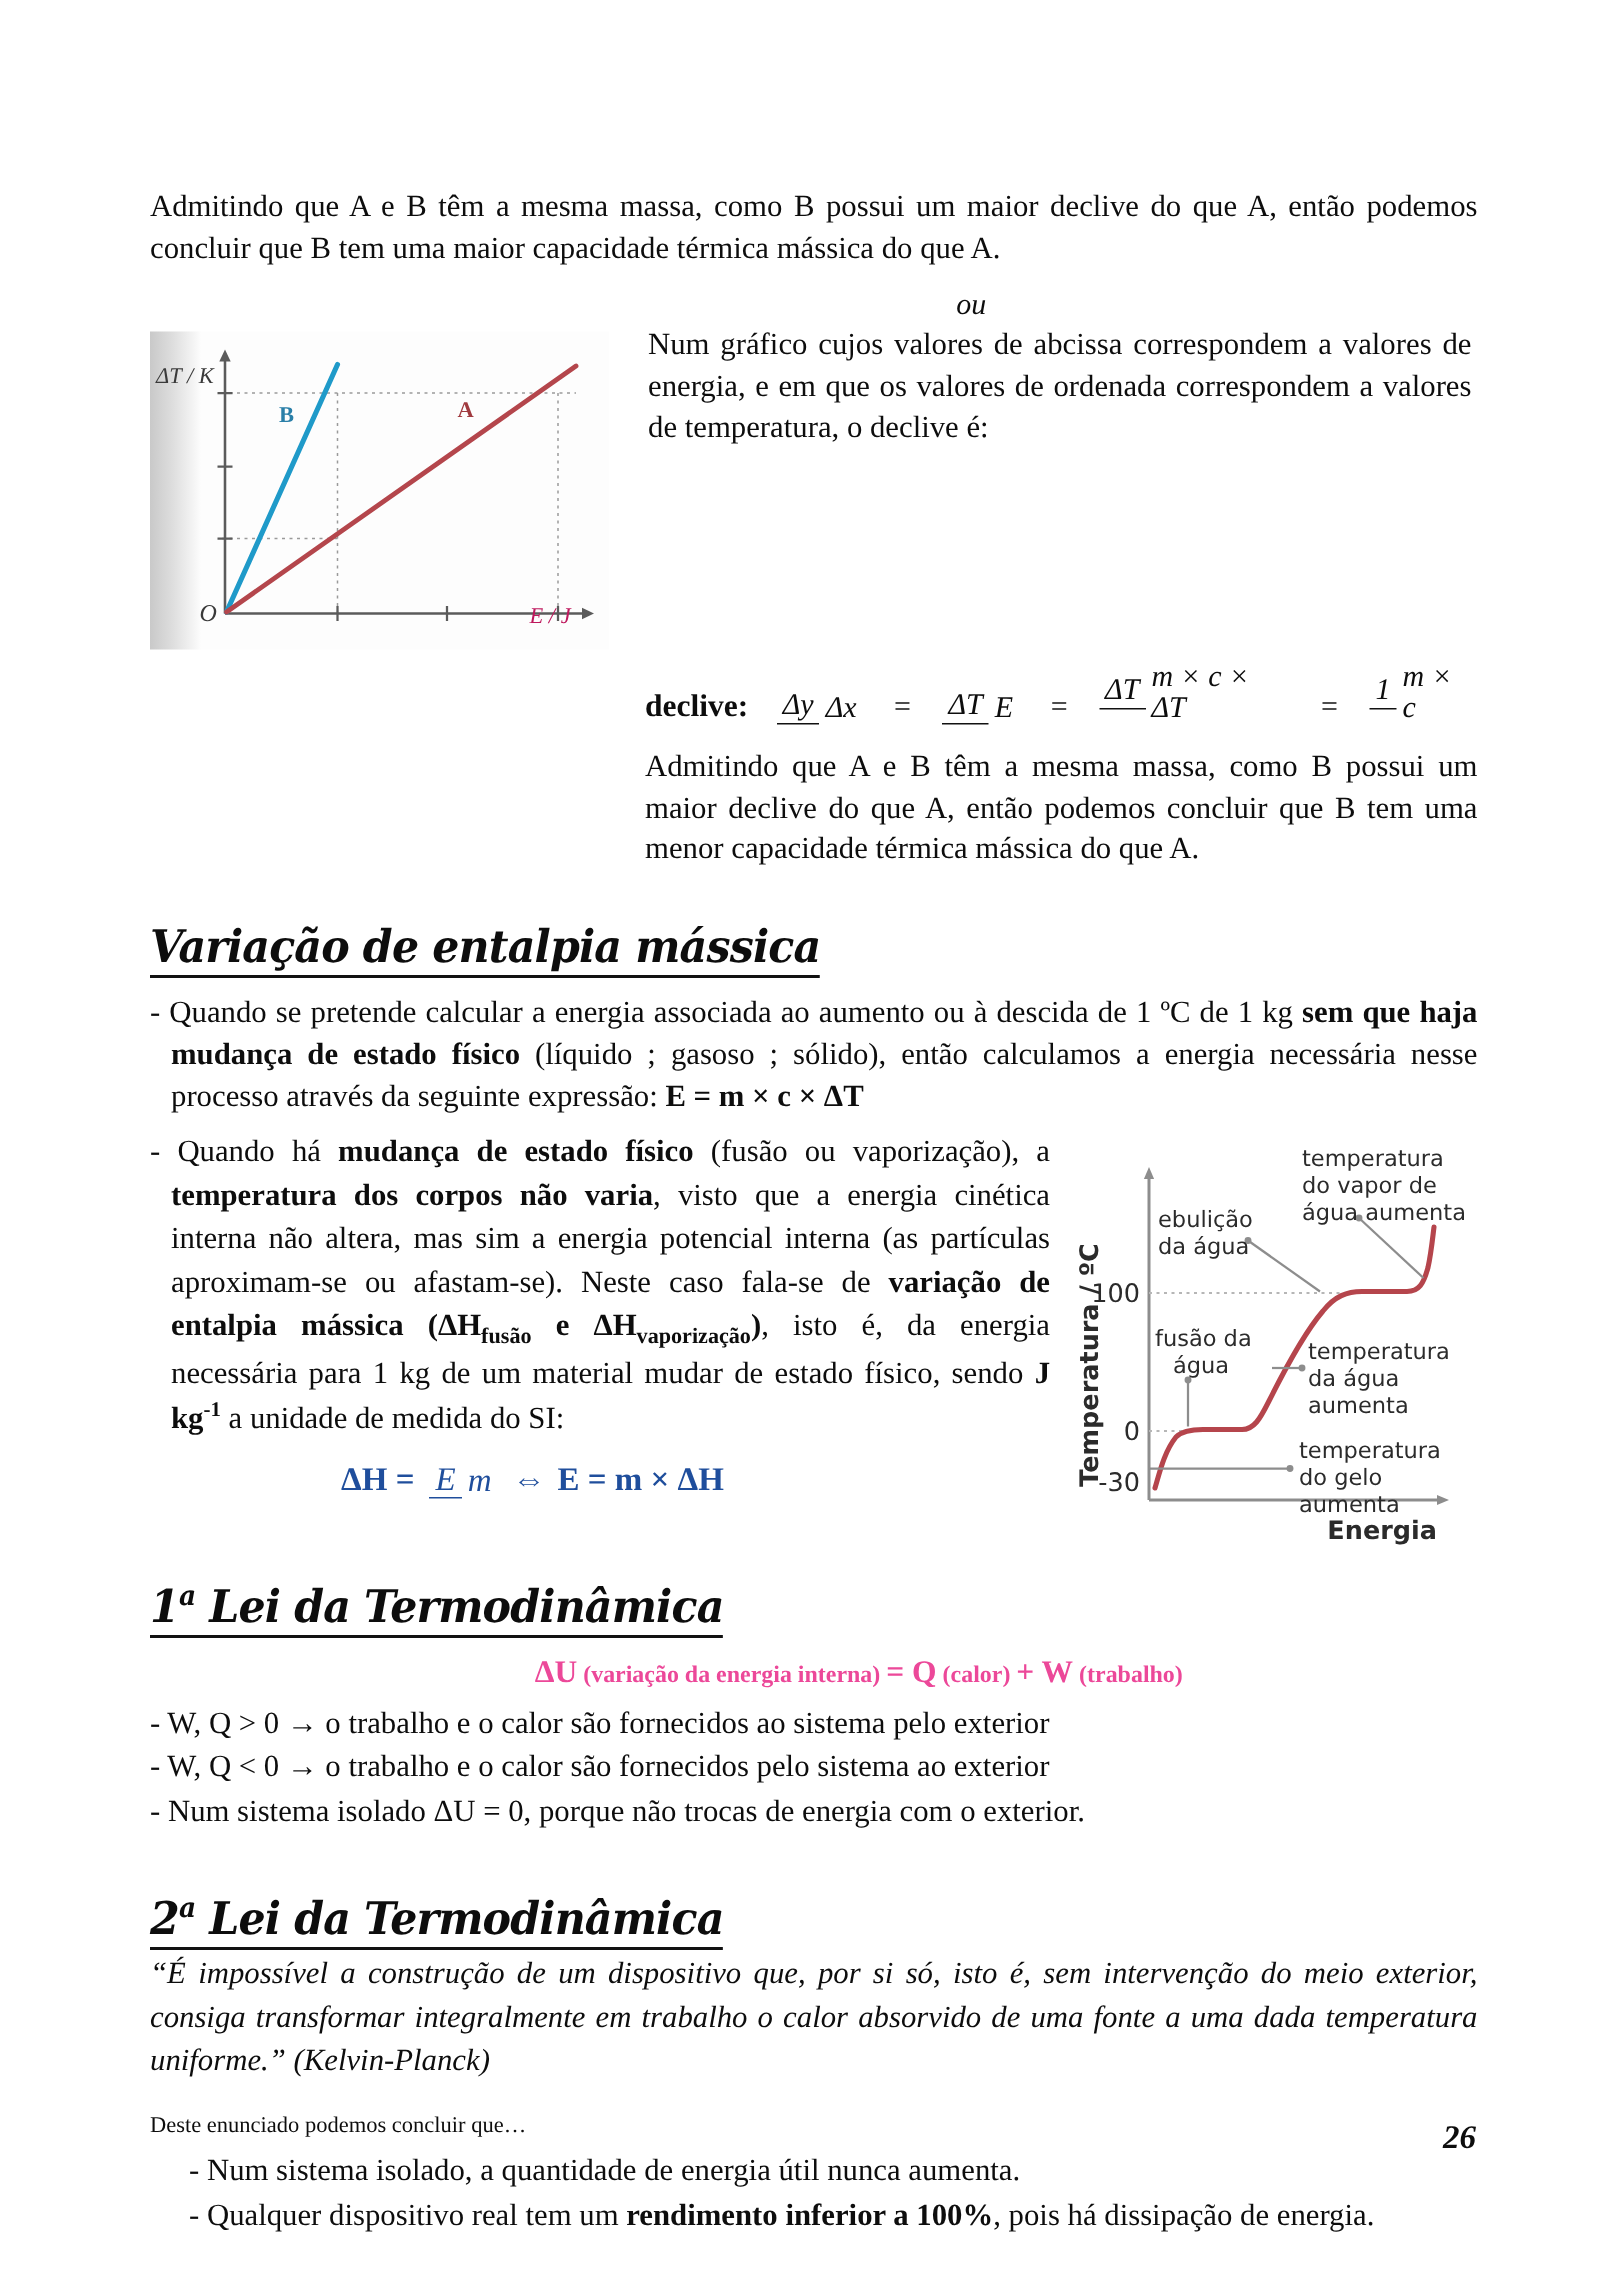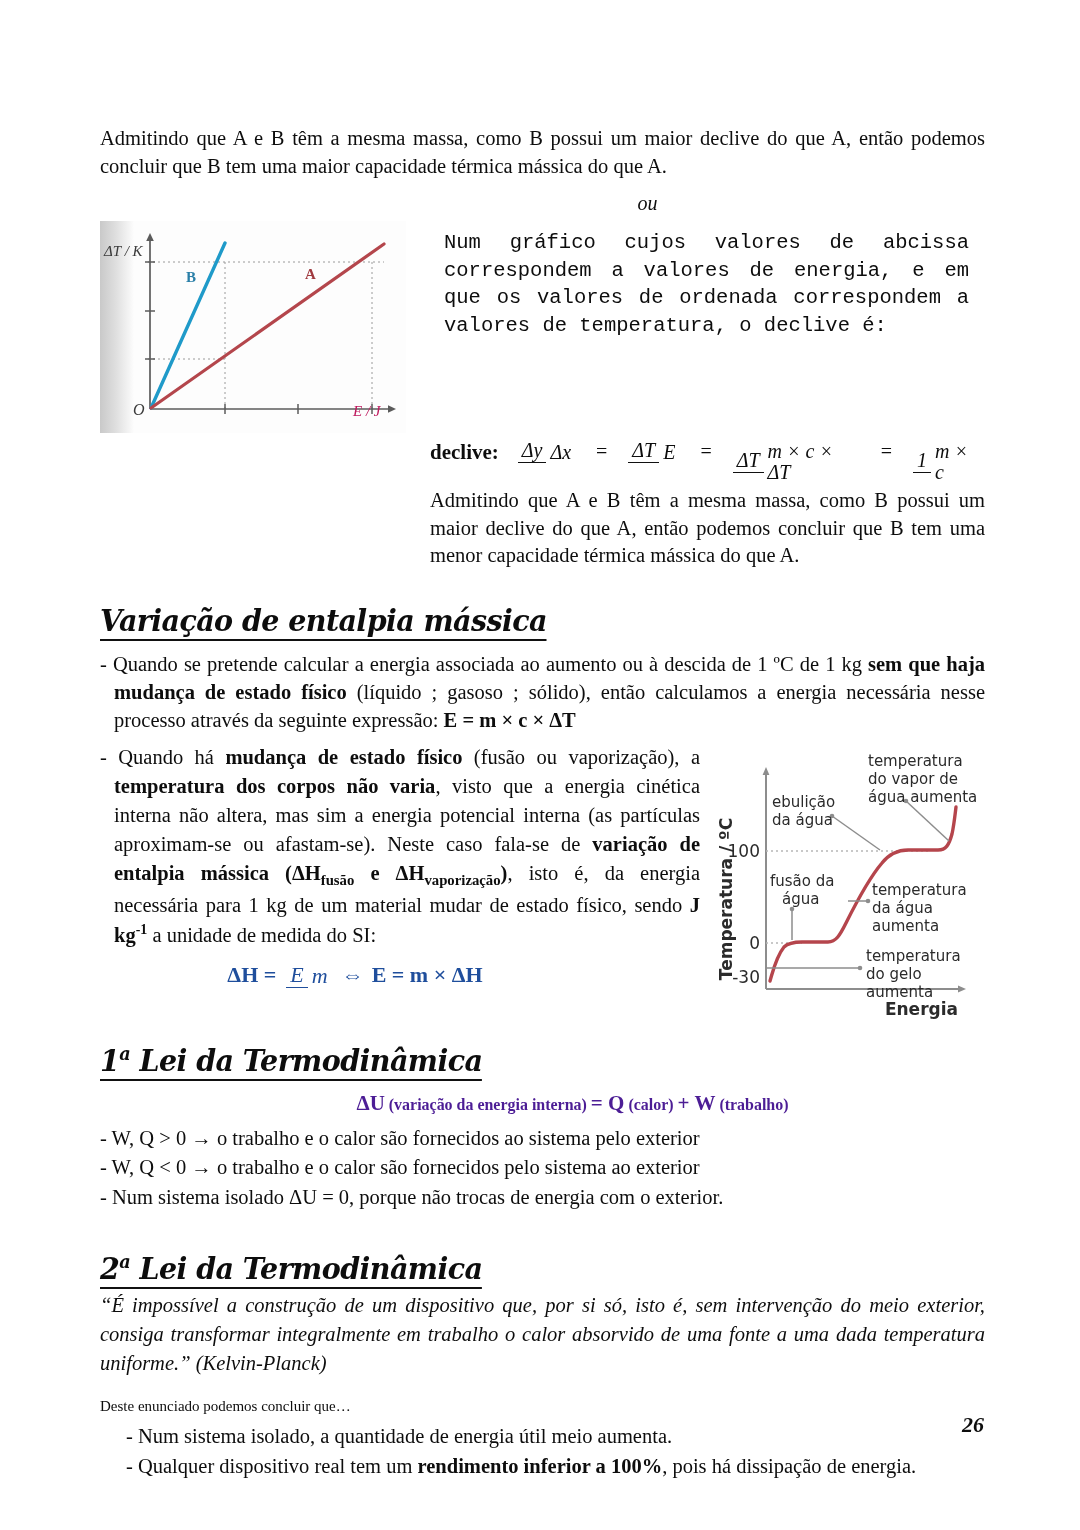--- a/index.html
+++ b/index.html
@@ -60,23 +60,22 @@
     flex: 0 0 318px;
     padding-top: 8px;
   }
   .colright {
     flex: 1 1 auto;
     padding-left: 10px;
   }
   .colright p {
     font-size: 20.5px;
     line-height: 1.34;
-    margin: 16px;
-    text-align: justify;
-    font-family: Liberation Mono, monospace;
+    margin: 4px;
+    text-align: justify;
   }
 
   
   .chartAB {
     position: relative;
     width: 306px;
     height: 212px;
     background: #fdfdfd;
   }
   .chartAB .scanshade {
@@ -112,24 +111,24 @@
     position: absolute;
     left: 33px; top: 180px;
     font-style: italic;
     font-size: 16px;
     color: #3a3a3a;
   }
 
   
   .declive-row {
     display: flex;
-    align-items: flex-start;
+    align-items: flex-end;
     justify-content: center;
     gap: 17px;
-    margin: 7px 0 4px 0;
+    margin: 7px 0 15px 0;
     font-size: 20px;
   }
   .declive-label { font-weight: bold; font-size: 21px; }
   .frac {
     display: inline-flex;
     flex-direction: row;
     align-items: center;
     vertical-align: middle;
     font-style: italic;
     line-height: 1.05;
@@ -200,21 +199,21 @@
   }
   .dH-formula .frac { font-style: italic; font-weight: normal; }
   .dH-formula .frac .num { border-bottom: 1.6px solid #1f4e9c; }
 
   
   .heatcurve { position: relative; width: 290px; height: 272px; }
   .heatcurve svg { position: absolute; left: 0; top: 0; }
 
   
   .lei1-formula {
-    color: #4c1d95;
+    color: #ec4899;
     font-weight: bold;
     font-size: 21px;
     text-align: center;
     margin: 10px 0 8px 0;
     padding-left: 60px;
   }
   .lei1-formula .small { font-size: 0.76em; }
 
   .lei-line {
     font-size: 20.5px;
@@ -439,20 +438,20 @@
 
   <div style="margin-top:38px;">
     <div class="heading"><span>2</span><sup>a</sup><span> Lei da Termodinâmica</span></div>
   </div>
 
   <p class="quote">“É impossível a construção de um dispositivo que, por si só, isto é, sem intervenção do meio exterior, consiga transformar integralmente em trabalho o calor absorvido de uma fonte a uma dada temperatura uniforme.” (Kelvin-Planck)</p>
 
   <p class="concl">Deste enunciado podemos concluir que…</p>
 
   <p class="concl-item">
-    <span>- Num sistema isolado, a quantidade de energia útil meio aumenta.</span>
+    <span>- Num sistema isolado, a quantidade de energia útil nunca aumenta.</span>
   </p>
   <p class="concl-item">
     <span>- Qualquer dispositivo real tem um </span><b>rendimento inferior a 100%</b><span>, pois há dissipação de energia.</span>
   </p>
 
   <div class="pagenum">26</div>
 </div>
 
 </body></html>

